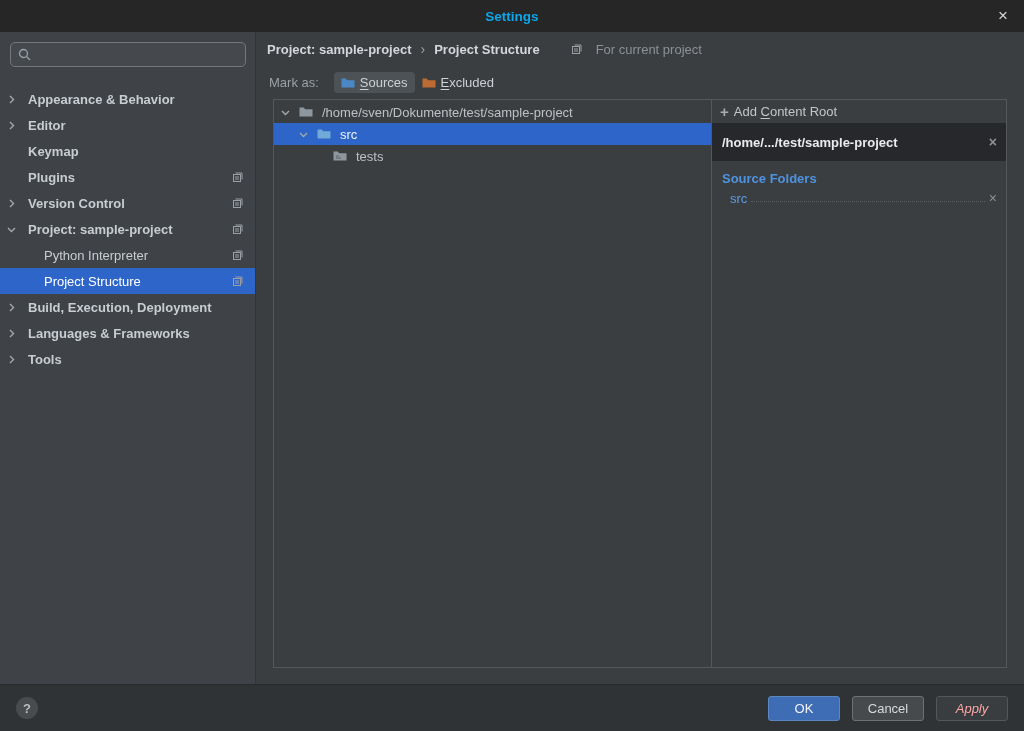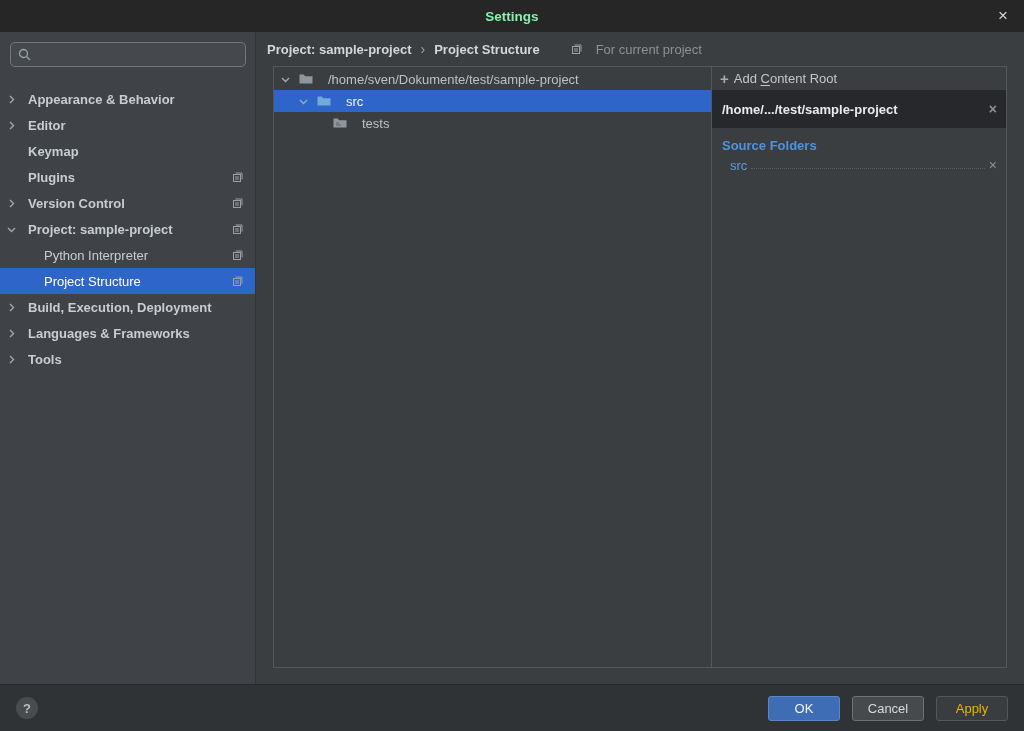--- a/index.html
+++ b/index.html
@@ -11,21 +11,21 @@
     overflow: hidden;
     color: #c2c6ca;
   }
   .window { width:1024px; height:731px; display:flex; flex-direction:column; background:#3b3e40; }
 
   
   .titlebar {
     height:32px; flex:0 0 32px; background:#262626;
     display:flex; align-items:center; justify-content:center; position:relative;
   }
-  .titlebar .title { color:#86efac; font-weight:bold; font-size:13.5px; }
+  .titlebar .title { color:#0ea5e9; font-weight:bold; font-size:13.5px; }
   .titlebar .close-btn {
     position:absolute; right:9px; top:0; height:32px; width:24px;
     display:flex; align-items:center; justify-content:center;
     color:#d6d6d6; font-size:17px; cursor:default;
   }
 
   .content { flex:1; display:flex; min-height:0; }
 
   
   .sidebar {
@@ -61,21 +61,21 @@
   .chip.selected { background:#4d5256; }
   .chip-label { color:#cdd1d5; }
   .chip-label u { text-underline-offset:2px; }
 
   .panels { flex:1; display:flex; border:1px solid #54585b; margin:0 17px 16px 17px; min-height:0; }
 
   
   .tree-panel { width:438px; flex:0 0 438px; border-right:1px solid #54585b; display:flex; flex-direction:column; }
   .tree { flex:1; padding-top:1px; }
   .tree-row { height:22px; display:flex; align-items:center; color:#bdc1c5; cursor:default; }
-  .tree-row .lbl { margin-left:15px; }
+  .tree-row .lbl { margin-left:9px; }
   .tree-row.selected { background:#2e65c9; color:#f0f4f8; }
   .pad7 { width:7px; } .pad25 { width:25px; } .pad59 { width:59px; }
   .chev-gap { width:9px; }
 
   .exclude-section { flex:0 0 auto; padding:6px 6px 12px 9px; }
   .exclude-row { display:flex; align-items:center; }
   .exclude-label { color:#bdc1c5; }
   .exclude-input {
     flex:1; margin-left:9px; height:23px;
     background:transparent; border:1px solid #71767a;
@@ -109,21 +109,21 @@
     width:22px; height:22px; border-radius:50%; background:#484c4f;
     color:#b9bdc0; font-weight:bold; display:flex; align-items:center; justify-content:center; cursor:default;
   }
   .buttons { margin-left:auto; display:flex; gap:12px; }
   .btn {
     width:72px; height:25px; border-radius:3px;
     display:flex; align-items:center; justify-content:center; cursor:default;
   }
   .btn-ok { background:#3e6db5; border:1px solid #5d87c3; color:#f2f5f8; font-weight:normal; }
   .btn-cancel { background:#474a4d; border:1px solid #6e7174; color:#d7dadc; }
-  .btn-apply { background:#3a3d40; border:1px solid #54575a; color:#eab308; }
+  .btn-apply { background:#3a3d40; border:1px solid #54575a; color:#fca5a5;font-style:italic; }
 
   svg { display:block; }
 </style>
 </head>
 <body>
 
 <div class="window">
 
   <div class="titlebar">
     <span class="title">Settings</span>
@@ -261,20 +261,39 @@
               <svg width="12" height="12" viewBox="0 0 12 12">
                 <path d="M3.5 2 H10 V8.5" fill="none" stroke="#9aa0a5" stroke-width="1"></path>
                 <rect x="1.5" y="3.5" width="7" height="7" fill="none" stroke="#9aa0a5" stroke-width="1"></rect>
                 <path d="M3 6 h4 M3 8 h4" stroke="#9aa0a5" stroke-width="1"></path>
               </svg>
             </span>
           <span>For current project</span>
         </span>
       </div>
 
+      <div class="markas-row">
+        <span class="markas-label">Mark as:</span>
+        <span class="chip selected">
+          <span>
+              <svg width="14" height="12" viewBox="0 0 14 12">
+                <path d="M0.5 1.5 h4.3 l1.3 1.7 h7.4 v7.3 h-13 z" fill="#4b88c6"></path>
+              </svg>
+            </span>
+          <span class="chip-label"><u>S</u><span>ources</span></span>
+        </span>
+        <span class="chip">
+          <span>
+              <svg width="14" height="12" viewBox="0 0 14 12">
+                <path d="M0.5 1.5 h4.3 l1.3 1.7 h7.4 v7.3 h-13 z" fill="#bd6b33"></path>
+              </svg>
+            </span>
+          <span class="chip-label"><u>E</u><span>xcluded</span></span>
+        </span>
+      </div>
 
       <div class="panels">
 
         <div class="tree-panel">
           <div class="tree">
             <div class="tree-row">
               <span class="pad7"></span>
               <span>
                   <svg width="9" height="9" viewBox="0 0 9 9">
                     <polyline points="1,3 4.5,6.5 8,3" fill="none" stroke="#a3a8ad" stroke-width="1.4"></polyline>

